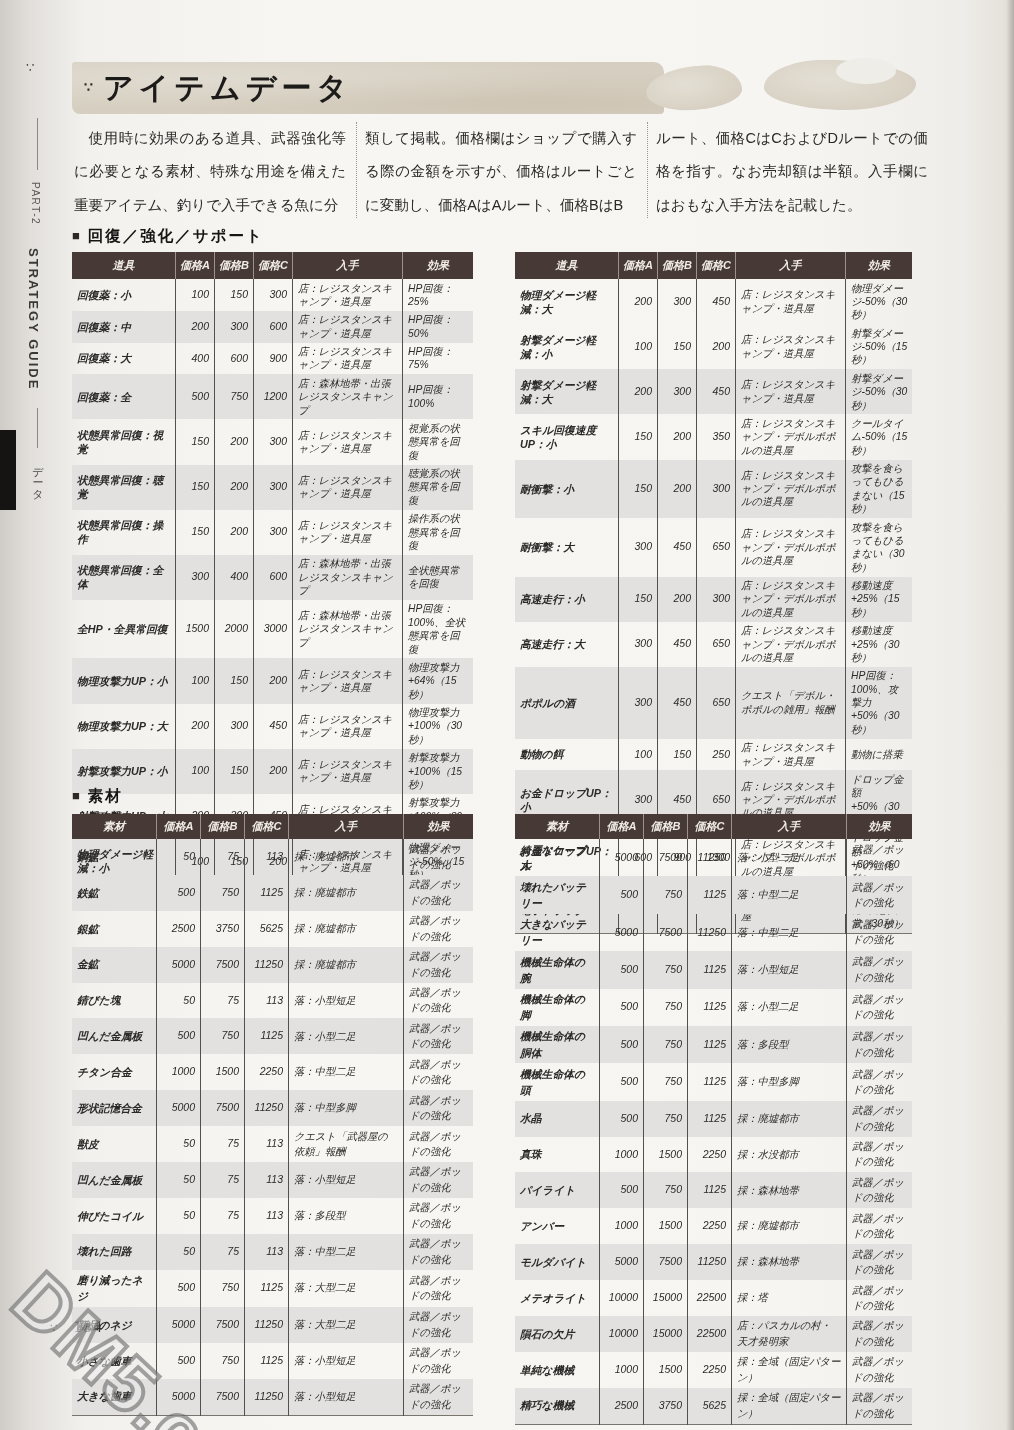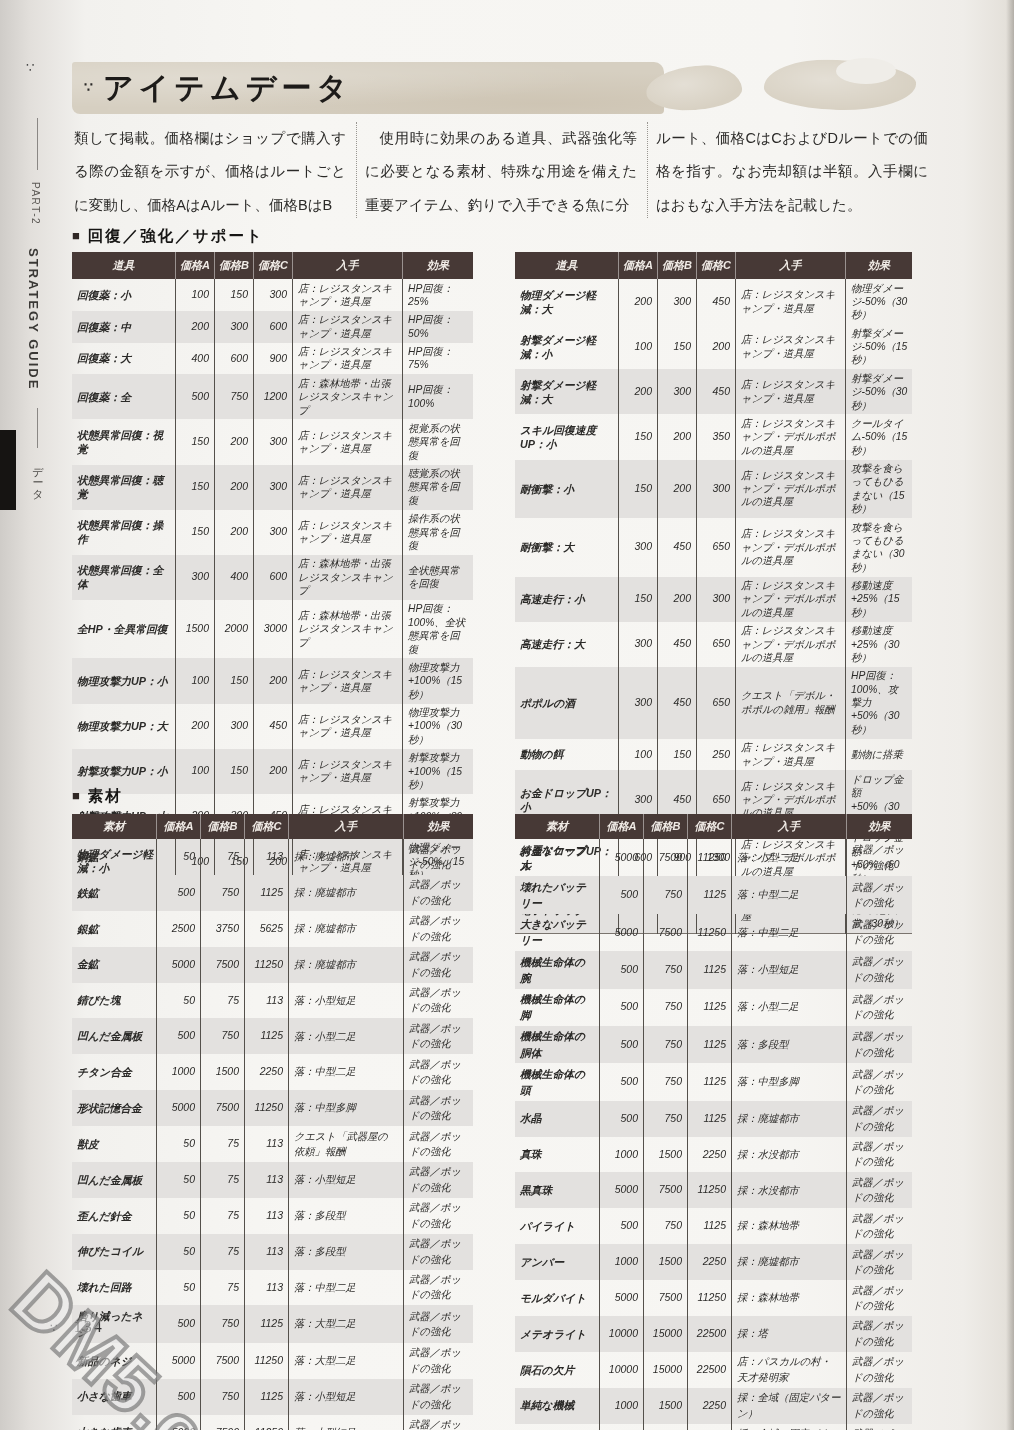--- a/index.html
+++ b/index.html
@@ -139,22 +139,22 @@
   <div class="side-data">データ</div>
   <div class="side-block"></div>
 
   <div class="title-band"></div>
   <div class="blob blob1"></div>
   <div class="blob blob2"></div>
   <div class="blob blob3"></div>
   <div class="page-title"><span class="ticon">∵</span><span>アイテムデータ</span></div>
 
   <div class="intro">
+    <div class="intro-col indent sep">使用時に効果のある道具、武器強化等に必要となる素材、特殊な用途を備えた重要アイテム、釣りで入手できる魚に分</div>
     <div class="intro-col sep">類して掲載。価格欄はショップで購入する際の金額を示すが、価格はルートごとに変動し、価格AはAルート、価格BはB</div>
-    <div class="intro-col indent sep">使用時に効果のある道具、武器強化等に必要となる素材、特殊な用途を備えた重要アイテム、釣りで入手できる魚に分</div>
     <div class="intro-col">ルート、価格CはCおよびDルートでの価格を指す。なお売却額は半額。入手欄にはおもな入手方法を記載した。</div>
   </div>
 
   <div class="sec-heading h1"><span class="marker">■</span><span>回復／強化／サポート</span></div>
   <table class="t-item t1a">
       <thead>
         <tr>
           <th>道具</th>
           <th>価格A</th>
           <th>価格B</th>
@@ -235,21 +235,21 @@
           <td class="c3">3000</td>
           <td class="c4">店：森林地帯・出張レジスタンスキャンプ</td>
           <td class="c5">HP回復：100%、全状態異常を回復</td>
         </tr>
         <tr>
           <td class="c0">物理攻撃力UP：小</td>
           <td class="c1">100</td>
           <td class="c2">150</td>
           <td class="c3">200</td>
           <td class="c4">店：レジスタンスキャンプ・道具屋</td>
-          <td class="c5">物理攻撃力+100%（15秒）</td>
+          <td class="c5">物理攻撃力+64%（15秒）</td>
         </tr>
         <tr>
           <td class="c0">物理攻撃力UP：大</td>
           <td class="c1">200</td>
           <td class="c2">300</td>
           <td class="c3">450</td>
           <td class="c4">店：レジスタンスキャンプ・道具屋</td>
           <td class="c5">物理攻撃力+100%（30秒）</td>
         </tr>
         <tr>
@@ -484,28 +484,20 @@
         </tr>
         <tr>
           <td class="c0">凹んだ金属板</td>
           <td class="c1">50</td>
           <td class="c2">75</td>
           <td class="c3">113</td>
           <td class="c4">落：小型短足</td>
           <td class="c5">武器／ポッドの強化</td>
         </tr>
         <tr>
-          <td class="c0">歪んだ針金</td>
-          <td class="c1">50</td>
-          <td class="c2">75</td>
-          <td class="c3">113</td>
-          <td class="c4">落：多段型</td>
-          <td class="c5">武器／ポッドの強化</td>
-        </tr>
-        <tr>
           <td class="c0">伸びたコイル</td>
           <td class="c1">50</td>
           <td class="c2">75</td>
           <td class="c3">113</td>
           <td class="c4">落：多段型</td>
           <td class="c5">武器／ポッドの強化</td>
         </tr>
         <tr>
           <td class="c0">壊れた回路</td>
           <td class="c1">50</td>
@@ -626,28 +618,20 @@
         </tr>
         <tr>
           <td class="c0">真珠</td>
           <td class="c1">1000</td>
           <td class="c2">1500</td>
           <td class="c3">2250</td>
           <td class="c4">採：水没都市</td>
           <td class="c5">武器／ポッドの強化</td>
         </tr>
         <tr>
-          <td class="c0">黒真珠</td>
-          <td class="c1">5000</td>
-          <td class="c2">7500</td>
-          <td class="c3">11250</td>
-          <td class="c4">採：水没都市</td>
-          <td class="c5">武器／ポッドの強化</td>
-        </tr>
-        <tr>
           <td class="c0">パイライト</td>
           <td class="c1">500</td>
           <td class="c2">750</td>
           <td class="c3">1125</td>
           <td class="c4">採：森林地帯</td>
           <td class="c5">武器／ポッドの強化</td>
         </tr>
         <tr>
           <td class="c0">アンバー</td>
           <td class="c1">1000</td>

